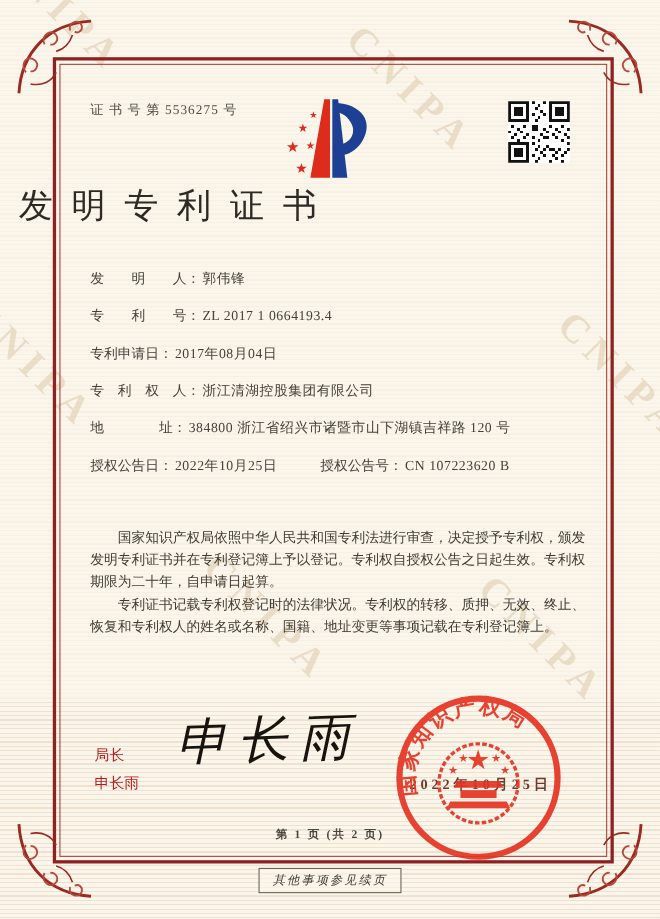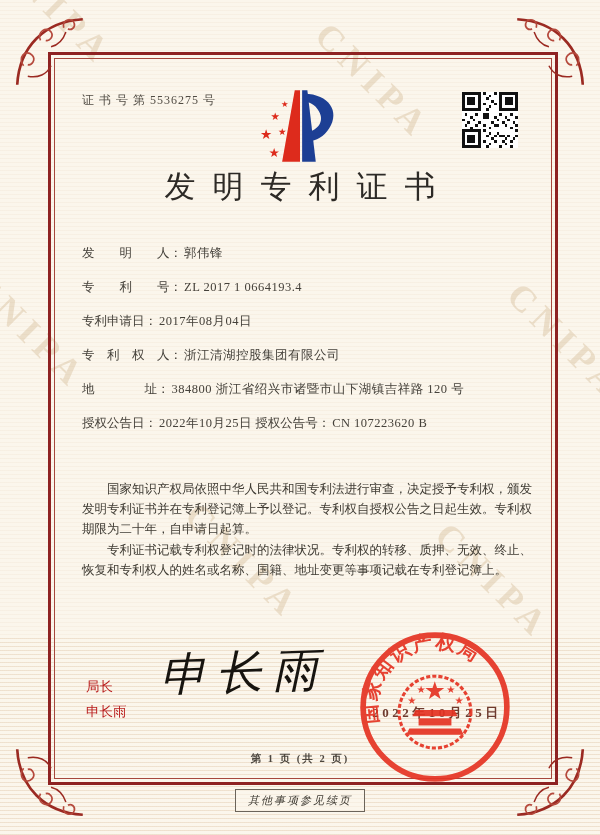--- a/index.html
+++ b/index.html
@@ -20,28 +20,28 @@
   .corner{position:absolute;width:74px;height:74px;z-index:3;}
   .corner.tl{left:13px;top:15px;}
   .corner.tr{right:13px;top:15px;transform:scaleX(-1);}
   .corner.bl{left:13px;top:745px;transform:scaleY(-1);}
   .corner.br{right:13px;top:745px;transform:rotate(180deg);}
   
   .content{position:absolute;inset:0;z-index:4;color:#45413a;}
   .cert-no{position:absolute;left:82px;top:92px;font-size:12px;letter-spacing:1px;color:#514c44;}
   .logo{position:absolute;left:258px;top:86px;width:84px;height:80px;}
   .qr{position:absolute;left:462px;top:92px;width:56px;height:56px;}
-  .title{position:absolute;left:0;right:0;top:166px;text-align:center;
+  .title{position:absolute;left:0;right:0;top:166px;
         font-size:31px;letter-spacing:17px;padding-left:17px;color:#2d2a26;font-weight:normal;margin:0;}
   .fields{position:absolute;left:82px;right:56px;top:243px;font-size:12.5px;color:#45413a;}
   .frow{line-height:20px;margin-bottom:14px;white-space:nowrap;}
   .frow.gap{margin-bottom:20px;}
   .frow .lbl{display:inline-block;}
   .frow .val{display:inline-block;margin-left:2px;letter-spacing:.5px;}
-  .frow .second{}
+  .frow .second{margin-left:36px;}
   .body-text{position:absolute;left:82px;right:58px;top:480px;
         font-size:12.5px;line-height:1.58;color:#3f3b33;}
   .body-text p{margin:0 0 2px 0;text-indent:2em;}
   .sig-block{position:absolute;left:86px;top:674px;font-size:13.5px;color:#b91c1c;line-height:25px;}
   .autograph{position:absolute;left:160px;top:642px;font-size:46px;color:#17140f;
         transform:rotate(-2deg);letter-spacing:10px;font-style:italic;}
   .seal{position:absolute;left:358px;top:630px;width:154px;height:154px;z-index:5;}
   .seal-date{position:absolute;left:362px;top:704px;width:150px;text-align:center;
         font-size:13px;letter-spacing:3.5px;color:#6e3a2e;font-weight:bold;z-index:4;}
   .page-num{position:absolute;left:0;right:0;top:752px;text-align:center;

